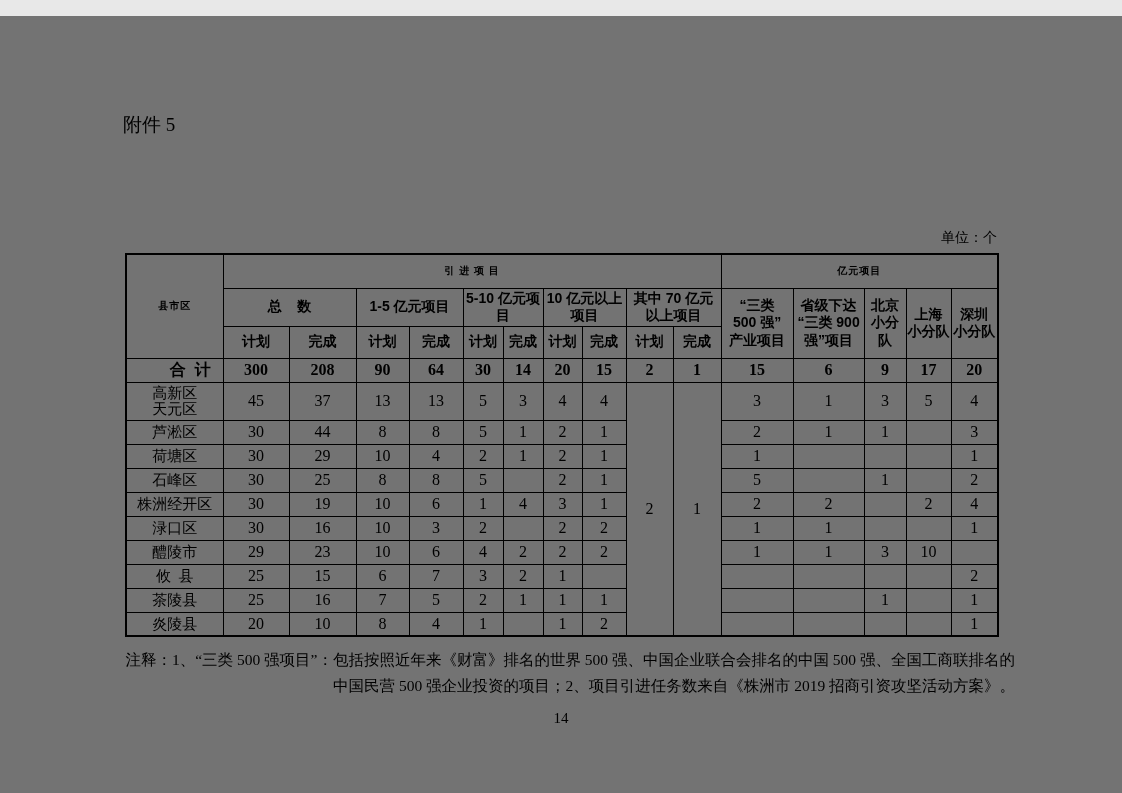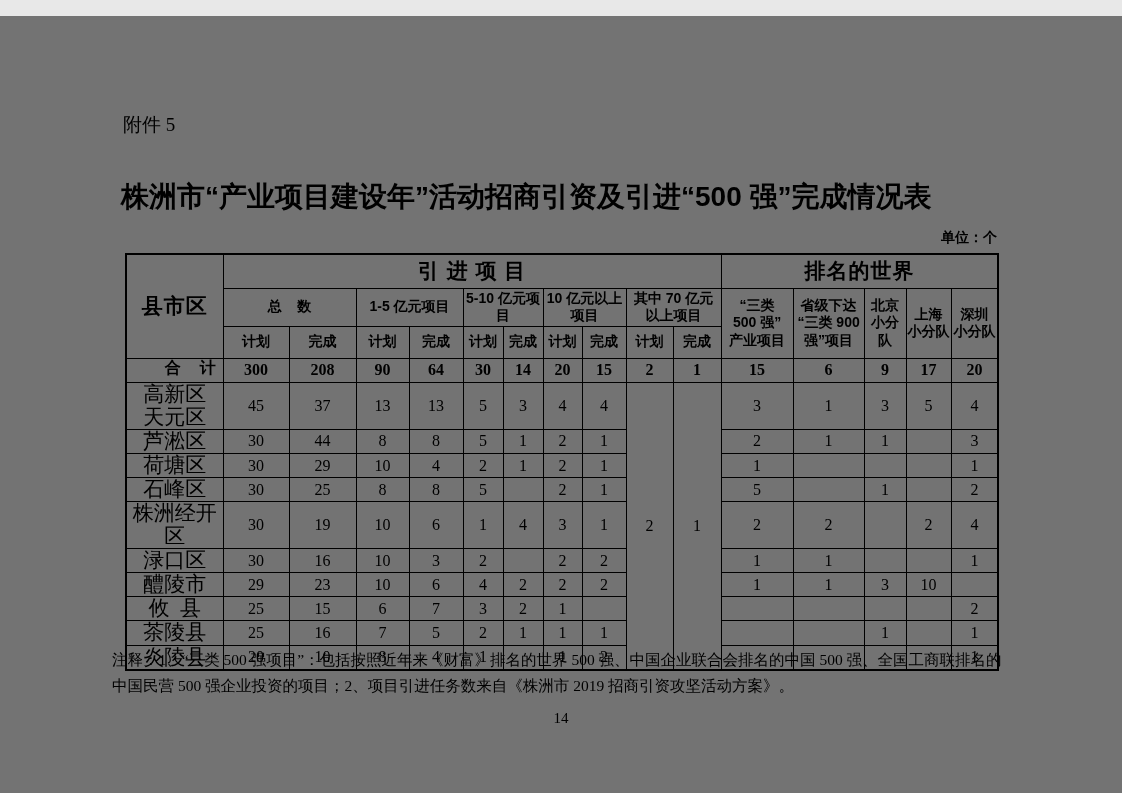--- a/index.html
+++ b/index.html
@@ -29,21 +29,20 @@
     font-weight: bold;
     font-family: "Liberation Sans", "DejaVu Sans", sans-serif;
     letter-spacing: 0px;
     white-space: nowrap;
   }
   .unit {
     position: absolute;
     right: 125px;
     top: 213px;
     font-size: 14px;
-    font-weight: bold;
   }
   table.main {
     position: absolute;
     left: 125px;
     top: 237px;
     width: 872px;
     border-collapse: collapse;
     table-layout: fixed;
     border: 2px solid #000;
   }
@@ -57,64 +56,63 @@
   }
   table.main th {
     font-family: "Liberation Sans", "DejaVu Sans", sans-serif;
     font-weight: bold;
     font-size: 14px;
     line-height: 1.25;
   }
   thead tr:nth-child(1) { height: 34px; }
   thead tr:nth-child(2) { height: 38px; }
   thead tr:nth-child(3) { height: 32px; }
-  thead tr:nth-child(1) th { font-size: 21px; letter-spacing: 1px; }
+  thead tr:nth-child(1) th { font-size: 10px; letter-spacing: 1px; }
   tbody tr { height: 24px; }
   tbody tr.tall { height: 38px; }
   tbody td {
     font-size: 16px;
     line-height: 1.1;
   }
   tbody td.label-cell {
-    font-size: 21px;
+    font-size: 15px;
   }
   tbody tr.total-row td {
     font-weight: bold;
   }
   tbody tr.total-row td.label-cell {
-    font-family: Liberation Mono, monospace;
+    font-family: Liberation Sans, sans-serif;
     font-size: 16px;
     padding-left: 32px;
   }
   .notes {
     position: absolute;
     left: 112px;
     top: 631px;
     width: 903px;
     font-size: 15.5px;
     line-height: 26px;
-    text-align: left;
+    text-align: right;
   }
   .pagenum {
     position: absolute;
     left: 0;
     top: 694px;
     width: 100%;
     text-align: center;
     font-size: 15px;
   }
 </style>
 </head>
 <body>
 
 <div class="doc">
 
   <div class="attachment">附件 5</div>
 
-  <div class="title">株洲市“产业项目建设年”活动招商引资及引进“500 强”完成情况表</div>
 
   <div class="unit">单位：个</div>
 
   <table class="main">
     <colgroup>
       <col style="width:97px">
         <col style="width:66px">
         <col style="width:67px">
       <col style="width:53px">
         <col style="width:54px">
@@ -127,21 +125,21 @@
         <col style="width:72px">
       <col style="width:71px">
         <col style="width:42px">
         <col style="width:45px">
       <col style="width:47px">
     </colgroup>
     <thead>
       <tr>
         <th rowspan="3">县市区</th>
         <th colspan="10">引 进 项 目</th>
-        <th colspan="5">排名的世界</th>
+        <th colspan="5">亿元项目</th>
       </tr>
       <tr>
         <th colspan="2">总    数</th>
         <th colspan="2">1-5 亿元项目</th>
         <th colspan="2">5-10 亿元项目</th>
         <th colspan="2">10 亿元以上
 项目</th>
         <th colspan="2">其中 70 亿元
 以上项目</th>
         <th rowspan="2">“三类

